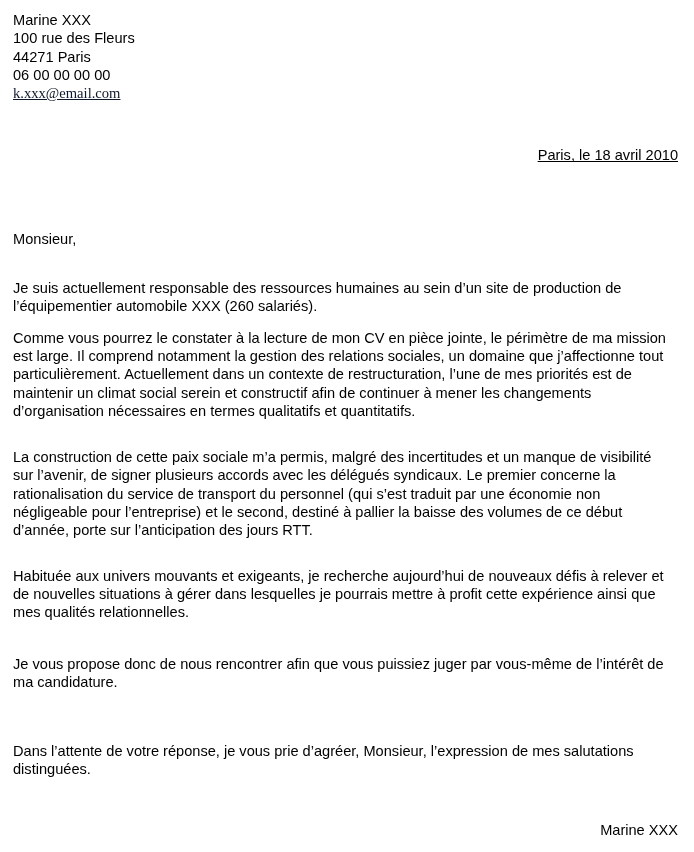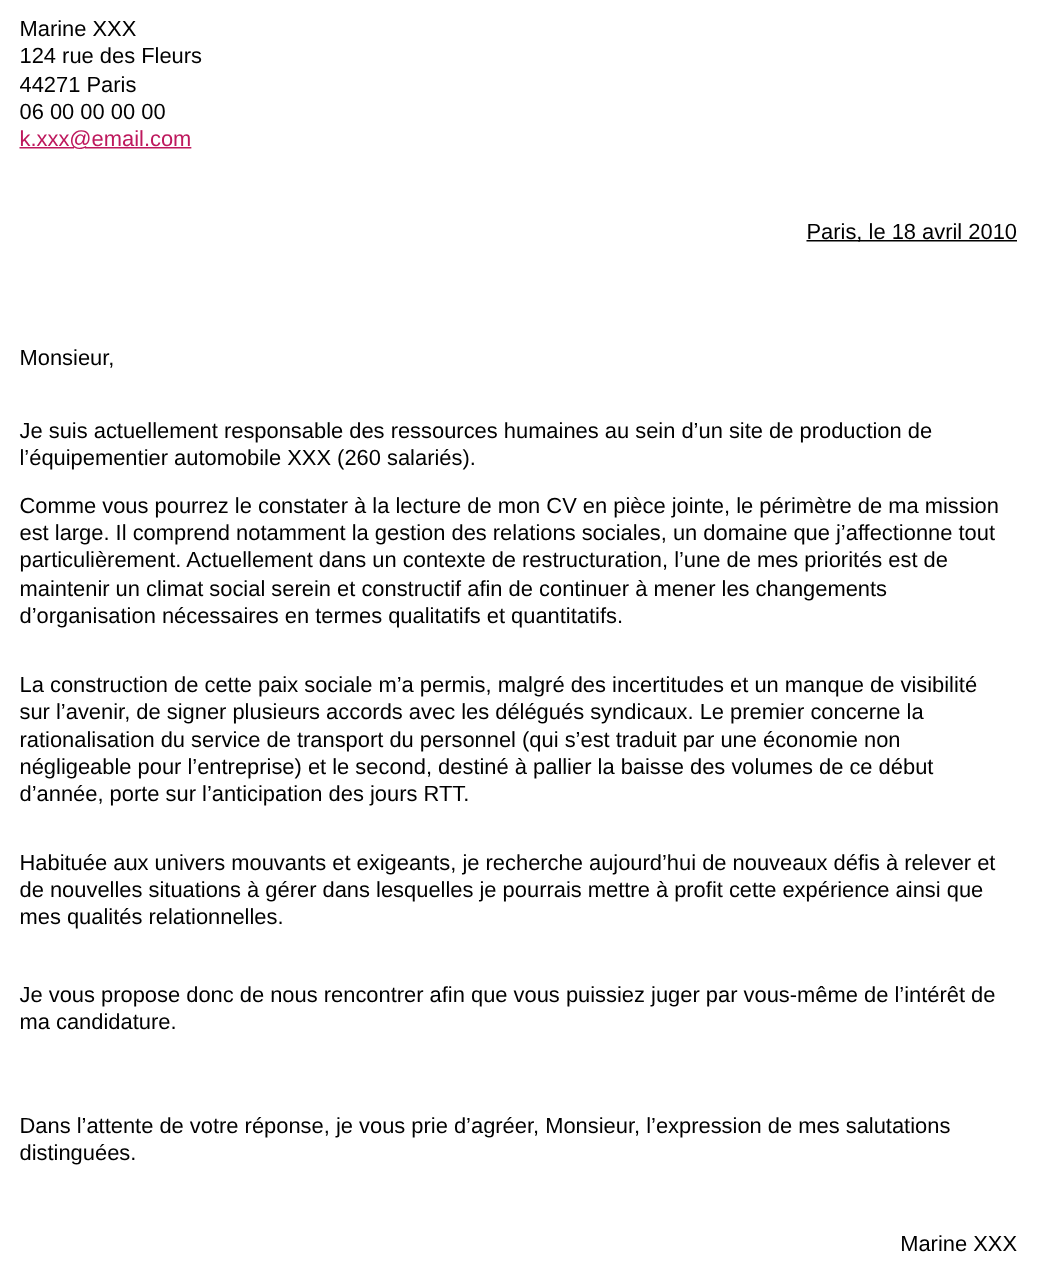--- a/index.html
+++ b/index.html
@@ -16,23 +16,24 @@
     padding: 11px 0 0 13px;
     background: #ffffff;
     color: #000000;
     font-family: "Liberation Sans", "DejaVu Sans", sans-serif;
     font-size: 14.6px;
     line-height: 18.3px;
     overflow: hidden;
   }
   .sender div { margin: 0; }
   a.email-link {
-    color: #be185d;
+    color: #0f172a;
     text-decoration: underline;
     cursor: pointer;
+    font-family: Liberation Serif, serif;
   }
   .right-align {
     width: 665px;
     text-align: right;
   }
   .dateline   { margin-top: 44px; text-decoration: underline; }
   .salutation { margin-top: 65px; }
   .para {
     margin: 0;
     width: 681px;
@@ -46,21 +47,21 @@
   .p6 { margin-top: 51px; }
   .signature { margin-top: 42px; }
 </style>
 </head>
 <body>
 
 <div class="page">
 
   <div class="sender">
     <div>Marine XXX</div>
-    <div>124 rue des Fleurs</div>
+    <div>100 rue des Fleurs</div>
     <div>44271 Paris</div>
     <div>06 00 00 00 00</div>
     <div><a class="email-link">k.xxx@email.com</a></div>
   </div>
 
   <div class="dateline right-align">Paris, le 18 avril 2010</div>
 
   <div class="salutation">Monsieur,</div>
 
   <p class="para p1">Je suis actuellement responsable des ressources humaines au sein d’un site de production de

